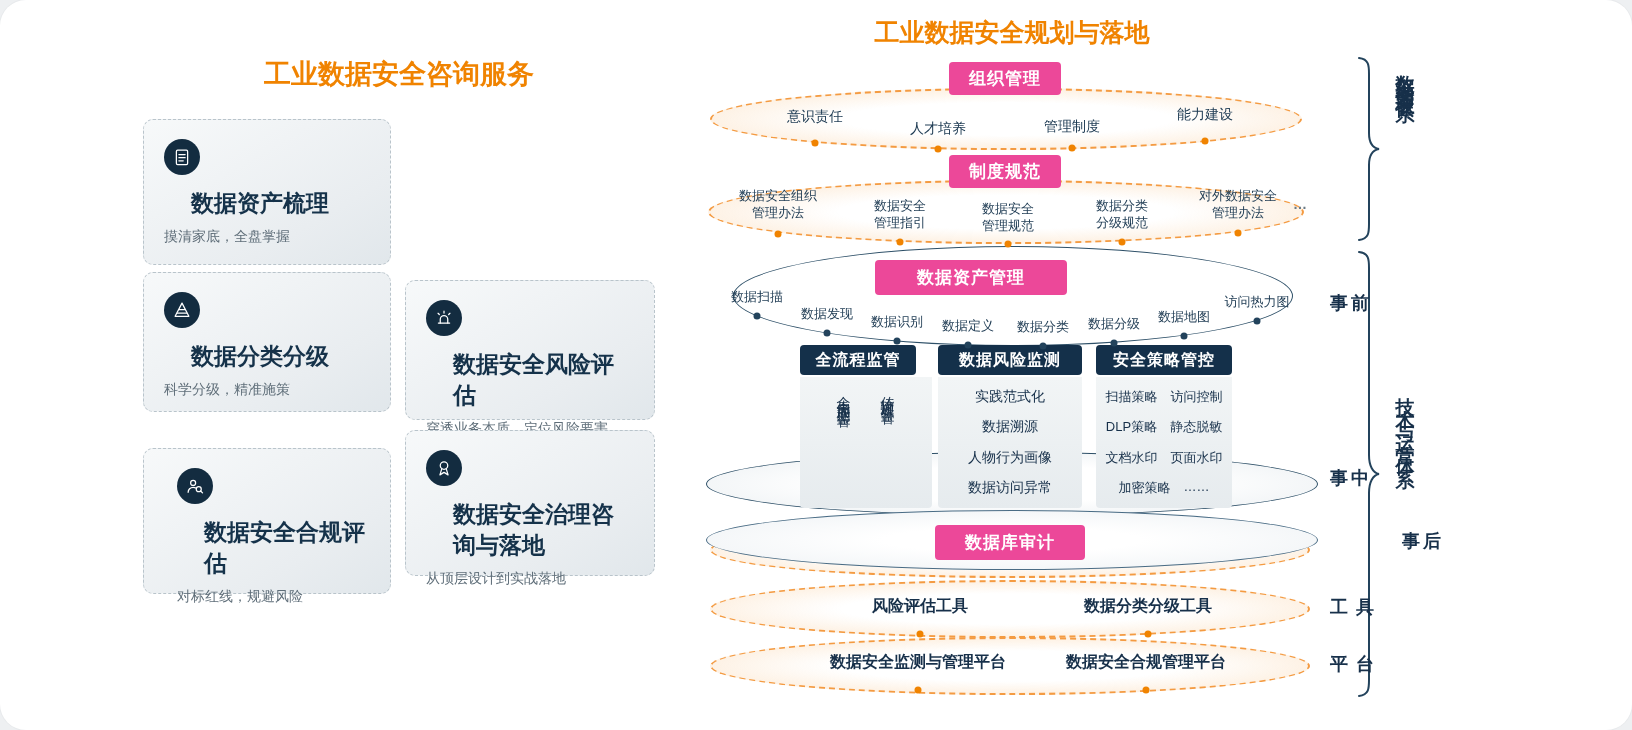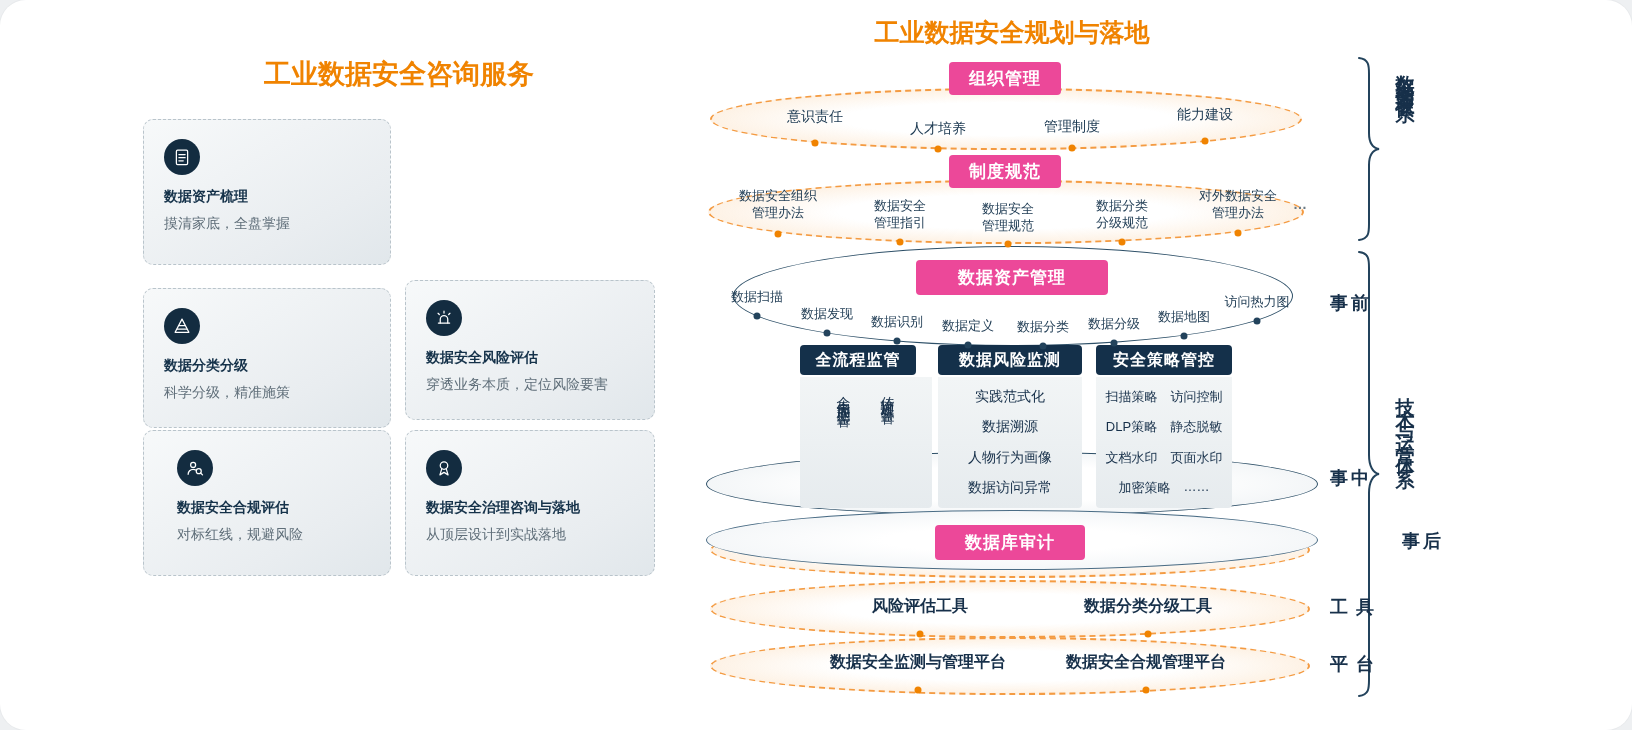--- a/index.html
+++ b/index.html
@@ -1,21 +1,21 @@
 <!DOCTYPE html>
 <html><head>
 <meta charset="utf-8">
 <style>
   *{margin:0;padding:0;box-sizing:border-box;}
   body{background:#eef0f2;font-family:"Liberation Sans","DejaVu Sans",sans-serif;}
   .canvas{position:relative;width:1632px;height:730px;background:#ffffff;border-radius:26px;overflow:hidden;box-shadow:0 0 0 1px #e8eaec;}
   .sec-title{position:absolute;text-align:center;font-weight:700;color:#f08300;}
   .card{position:absolute;background:linear-gradient(150deg,#f7f9fa 0%,#e9edf0 70%,#e1e7eb 100%);border:1px dashed #b9c4cb;border-radius:10px;padding:19px 20px;}
   .card-icon{width:36px;height:36px;border-radius:50%;background:#132c40;display:flex;align-items:center;justify-content:center;}
-  .card-title{margin-top:13px;font-size:14px;font-weight:700;color:#15324a;}
+  .card-title{margin-top:13px;font-size:23px;font-weight:700;color:#15324a;margin-left:27px;}
   .card-desc{margin-top:9px;font-size:14px;color:#5f6e79;}
   .badge{position:absolute;transform:translateX(-50%);background:#ec4899;color:#fff;font-weight:700;font-size:17px;padding:5px 20px;border-radius:4px;letter-spacing:1px;white-space:nowrap;z-index:6;}
   .ellipse{position:absolute;border-radius:50%;}
   .ellipse.orange{border:2px dashed #f49b42;background:radial-gradient(ellipse at center,rgba(255,255,255,0) 40%,rgba(246,172,89,0.30) 100%);}
   .ellipse.navy{border:1.5px solid #2e5068;}
   .arc-label{position:absolute;transform:translateX(-50%);font-size:13px;color:#1d3a52;white-space:nowrap;z-index:4;}
   .arc-label.md{font-size:14px;font-weight:500;}
   .arc-label.wrap{white-space:normal;text-align:center;line-height:1.3;}
   .dot{position:absolute;width:7px;height:7px;border-radius:50%;transform:translate(-50%,-50%);z-index:4;}
   .dot.orange{background:#f08300;}
@@ -45,21 +45,21 @@
       <svg width="20" height="20" viewBox="0 0 32 32" fill="none" stroke="#fff" stroke-width="2" stroke-linecap="round" stroke-linejoin="round">
           <rect x="7" y="5" width="18" height="23" rx="2"></rect>
           <path d="M11 12h10M11 17h10M11 22h7"></path>
         </svg>
     </div>
     <div class="card-title">数据资产梳理</div>
     <div class="card-desc">摸清家底，全盘掌握</div>
   </div>
 
 
-  <div class="card" style="left:143px;top:288px;width:248px;height:140px;">
+  <div class="card" style="left:143px;top:272px;width:248px;height:140px;">
     <div class="card-icon">
       <svg width="20" height="20" viewBox="0 0 32 32" fill="none" stroke="#fff" stroke-width="2" stroke-linecap="round" stroke-linejoin="round">
           <path d="M16 5L27 26H5z"></path>
           <path d="M11.5 15.5h9M8.5 21h15"></path>
         </svg>
     </div>
     <div class="card-title">数据分类分级</div>
     <div class="card-desc">科学分级，精准施策</div>
   </div>
 
@@ -68,21 +68,21 @@
       <svg width="20" height="20" viewBox="0 0 32 32" fill="none" stroke="#fff" stroke-width="2" stroke-linecap="round" stroke-linejoin="round">
           <path d="M10 24v-6a6 6 0 0 1 12 0v6"></path>
           <path d="M7 24h18"></path>
           <path d="M16 8V5M23.5 10.5l2-2M8.5 10.5l-2-2"></path>
         </svg>
     </div>
     <div class="card-title">数据安全风险评估</div>
     <div class="card-desc">穿透业务本质，定位风险要害</div>
   </div>
 
-  <div class="card" style="left:143px;top:430px;width:248px;height:146px;padding-left:33px;">
+  <div class="card" style="left:143px;top:448px;width:248px;height:146px;padding-left:33px;">
     <div class="card-icon">
       <svg width="20" height="20" viewBox="0 0 32 32" fill="none" stroke="#fff" stroke-width="2" stroke-linecap="round" stroke-linejoin="round">
           <circle cx="13" cy="11" r="4"></circle>
           <path d="M5 26c0-4.4 3.6-8 8-8 1.6 0 3.1.5 4.3 1.3"></path>
           <circle cx="22" cy="21" r="4"></circle>
           <path d="M25 24l3 3"></path>
         </svg>
     </div>
     <div class="card-title">数据安全合规评估</div>
     <div class="card-desc">对标红线，规避风险</div>
@@ -125,21 +125,21 @@
   <span class="dot orange" style="left:1008px;top:244px;"></span>
   <span class="dot orange" style="left:1122px;top:242px;"></span>
   <span class="dot orange" style="left:1238px;top:233px;"></span>
 
   <svg class="brace" style="left:1356px;top:56px;" width="24" height="186" viewBox="0 0 24 186">
     <path d="M3 2 C13 3 13 10 13 18 L13 77 C13 87 17 92 23 93 C17 94 13 99 13 109 L13 168 C13 176 13 183 3 184" fill="none" stroke="#23435c" stroke-width="2" stroke-linecap="round"></path>
   </svg>
   <div class="v-label" style="left:1392px;top:60px;letter-spacing:4px;">数据安全管理体系</div>
 
   <div class="ellipse navy" style="left:733px;top:246px;width:560px;height:100px;z-index:1;"></div>
-  <div class="badge" style="left:1012px;top:260px;padding:6px 42px;">数据资产管理</div>
+  <div class="badge" style="left:971px;top:260px;padding:6px 42px;">数据资产管理</div>
   <div class="arc-label" style="left:757px;top:288px;">数据扫描</div>
   <div class="arc-label" style="left:827px;top:305px;">数据发现</div>
   <div class="arc-label" style="left:897px;top:313px;">数据识别</div>
   <div class="arc-label" style="left:968px;top:317px;">数据定义</div>
   <div class="arc-label" style="left:1043px;top:318px;">数据分类</div>
   <div class="arc-label" style="left:1114px;top:315px;">数据分级</div>
   <div class="arc-label" style="left:1184px;top:308px;">数据地图</div>
   <div class="arc-label" style="left:1257px;top:293px;">访问热力图</div>
   <span class="dot navy" style="left:757px;top:316px;"></span>
   <span class="dot navy" style="left:827px;top:333px;"></span>

